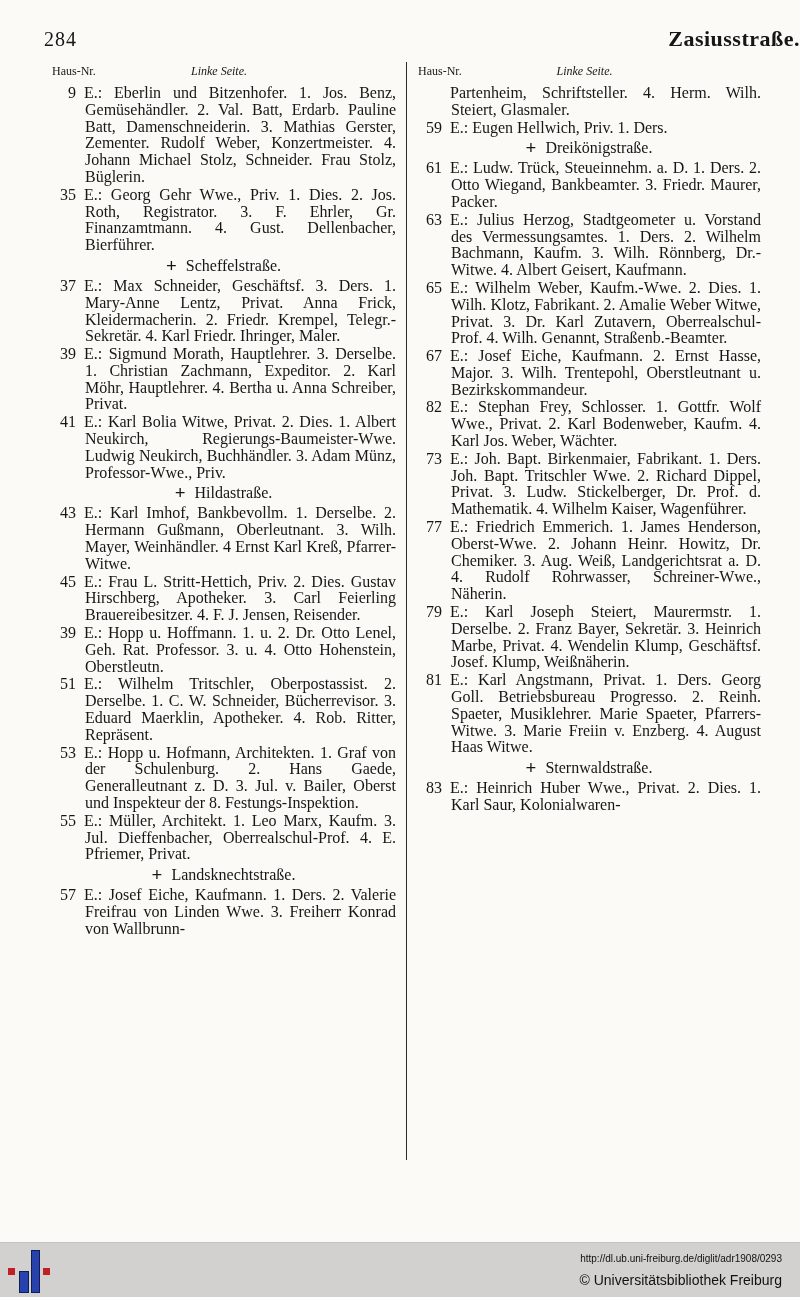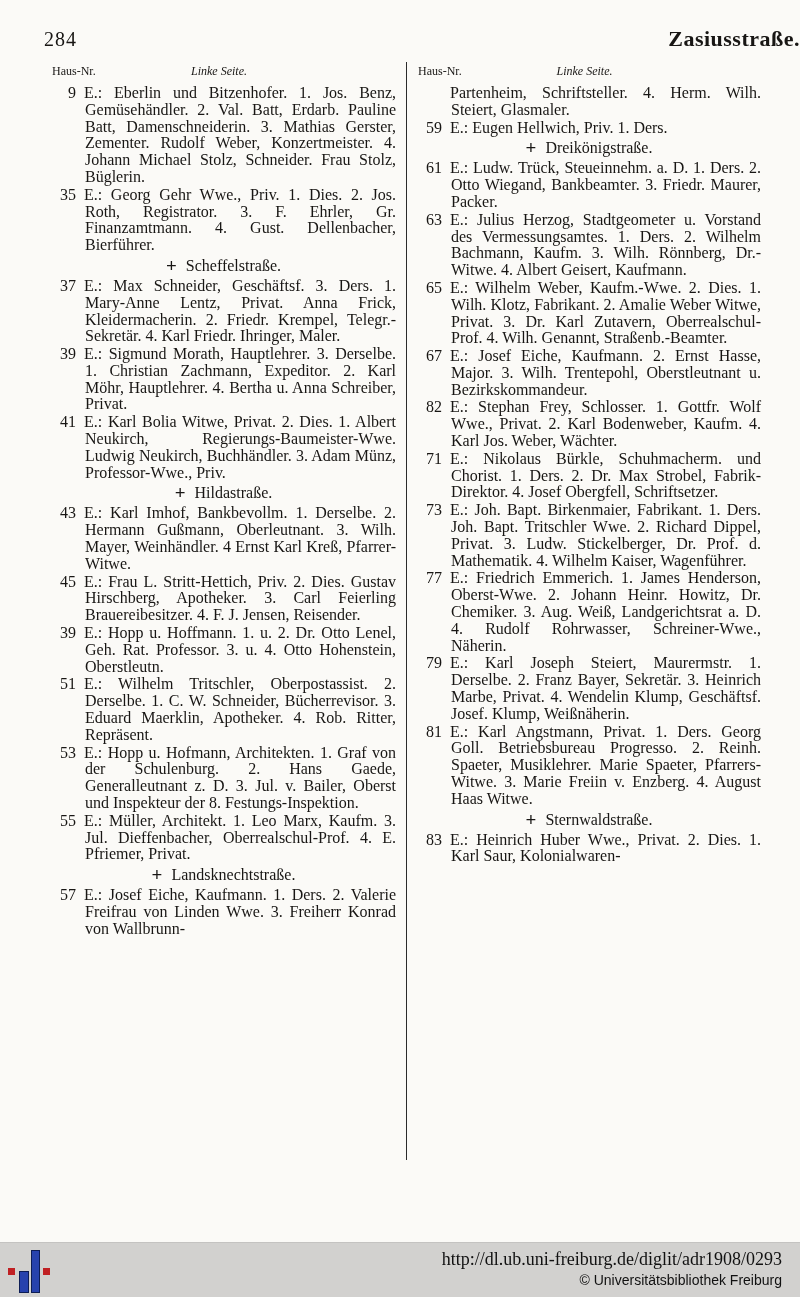--- a/index.html
+++ b/index.html
@@ -68,21 +68,21 @@
     position: absolute; left: 0; bottom: 0;
     width: 800px; height: 55px;
     background: #d2d1cf;
     border-top: 1px solid #c4c3c1;
     font-family: "Liberation Sans", "DejaVu Sans", sans-serif;
   }
   .footer-text {
     position: absolute; right: 18px; top: 6px;
     text-align: right; color: #111;
   }
-  .footer-url { font-size: 18px; line-height: 20px; font-family: Liberation Serif, serif; }
+  .footer-url { font-size: 10px; line-height: 20px; }
   .footer-copy { font-size: 14px; line-height: 22px; }
 
   .ub-logo { position: absolute; left: 8px; top: 7px; width: 44px; height: 44px; }
   .ub-logo .bar-tall {
     position: absolute; left: 23px; top: 0; width: 9px; height: 43px;
     background: #2742ad; border: 1px solid #0d1d55;
   }
   .ub-logo .bar-short {
     position: absolute; left: 11px; top: 21px; width: 10px; height: 22px;
     background: #2742ad; border: 1px solid #0d1d55;
@@ -137,21 +137,20 @@
       </div>
       <div class="col-body">
           <div class="entry"><span class="num"></span><span>Partenheim, Schriftsteller. 4. Herm. Wilh. Steiert, Glasmaler.</span></div>
           <div class="entry"><span class="num">59</span><span>E.: Eugen Hellwich, Priv. 1. Ders.</span></div>
           <div class="street"><span class="cross">+</span><span>Dreikönigstraße.</span></div>
           <div class="entry"><span class="num">61</span><span>E.: Ludw. Trück, Steueinnehm. a. D. 1. Ders. 2. Otto Wiegand, Bankbeamter. 3. Friedr. Maurer, Packer.</span></div>
           <div class="entry"><span class="num">63</span><span>E.: Julius Herzog, Stadtgeometer u. Vorstand des Vermessungsamtes. 1. Ders. 2. Wilhelm Bachmann, Kaufm. 3. Wilh. Rönnberg, Dr.-Witwe. 4. Albert Geisert, Kaufmann.</span></div>
           <div class="entry"><span class="num">65</span><span>E.: Wilhelm Weber, Kaufm.-Wwe. 2. Dies. 1. Wilh. Klotz, Fabrikant. 2. Amalie Weber Witwe, Privat. 3. Dr. Karl Zutavern, Oberrealschul-Prof. 4. Wilh. Genannt, Straßenb.-Beamter.</span></div>
           <div class="entry"><span class="num">67</span><span>E.: Josef Eiche, Kaufmann. 2. Ernst Hasse, Major. 3. Wilh. Trentepohl, Oberstleutnant u. Bezirkskommandeur.</span></div>
           <div class="entry"><span class="num">82</span><span>E.: Stephan Frey, Schlosser. 1. Gottfr. Wolf Wwe., Privat. 2. Karl Bodenweber, Kaufm. 4. Karl Jos. Weber, Wächter.</span></div>
-          <div class="entry"><span class="num">71</span><span>E.: Nikolaus Bürkle, Schuhmacherm. und Chorist. 1. Ders. 2. Dr. Max Strobel, Fabrik-Direktor. 4. Josef Obergfell, Schriftsetzer.</span></div>
           <div class="entry"><span class="num">73</span><span>E.: Joh. Bapt. Birkenmaier, Fabrikant. 1. Ders. Joh. Bapt. Tritschler Wwe. 2. Richard Dippel, Privat. 3. Ludw. Stickelberger, Dr. Prof. d. Mathematik. 4. Wilhelm Kaiser, Wagenführer.</span></div>
           <div class="entry"><span class="num">77</span><span>E.: Friedrich Emmerich. 1. James Henderson, Oberst-Wwe. 2. Johann Heinr. Howitz, Dr. Chemiker. 3. Aug. Weiß, Landgerichtsrat a. D. 4. Rudolf Rohrwasser, Schreiner-Wwe., Näherin.</span></div>
           <div class="entry"><span class="num">79</span><span>E.: Karl Joseph Steiert, Maurermstr. 1. Derselbe. 2. Franz Bayer, Sekretär. 3. Heinrich Marbe, Privat. 4. Wendelin Klump, Geschäftsf. Josef. Klump, Weißnäherin.</span></div>
           <div class="entry"><span class="num">81</span><span>E.: Karl Angstmann, Privat. 1. Ders. Georg Goll. Betriebsbureau Progresso. 2. Reinh. Spaeter, Musiklehrer. Marie Spaeter, Pfarrers-Witwe. 3. Marie Freiin v. Enzberg. 4. August Haas Witwe.</span></div>
           <div class="street"><span class="cross">+</span><span>Sternwaldstraße.</span></div>
           <div class="entry"><span class="num">83</span><span>E.: Heinrich Huber Wwe., Privat. 2. Dies. 1. Karl Saur, Kolonialwaren-</span></div>
         </div>
     </div>
   </div>
 

